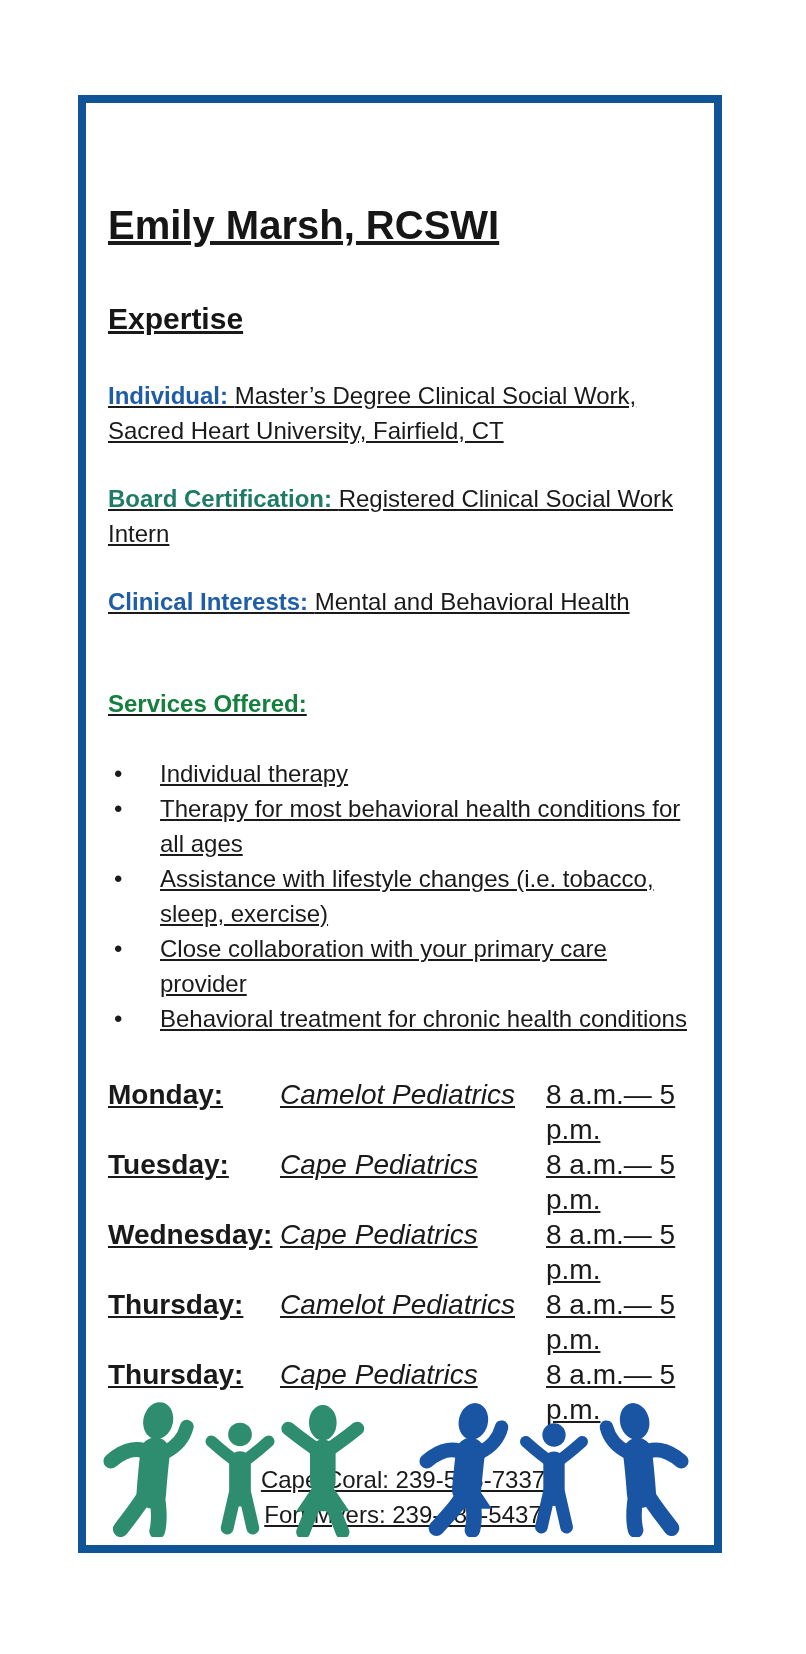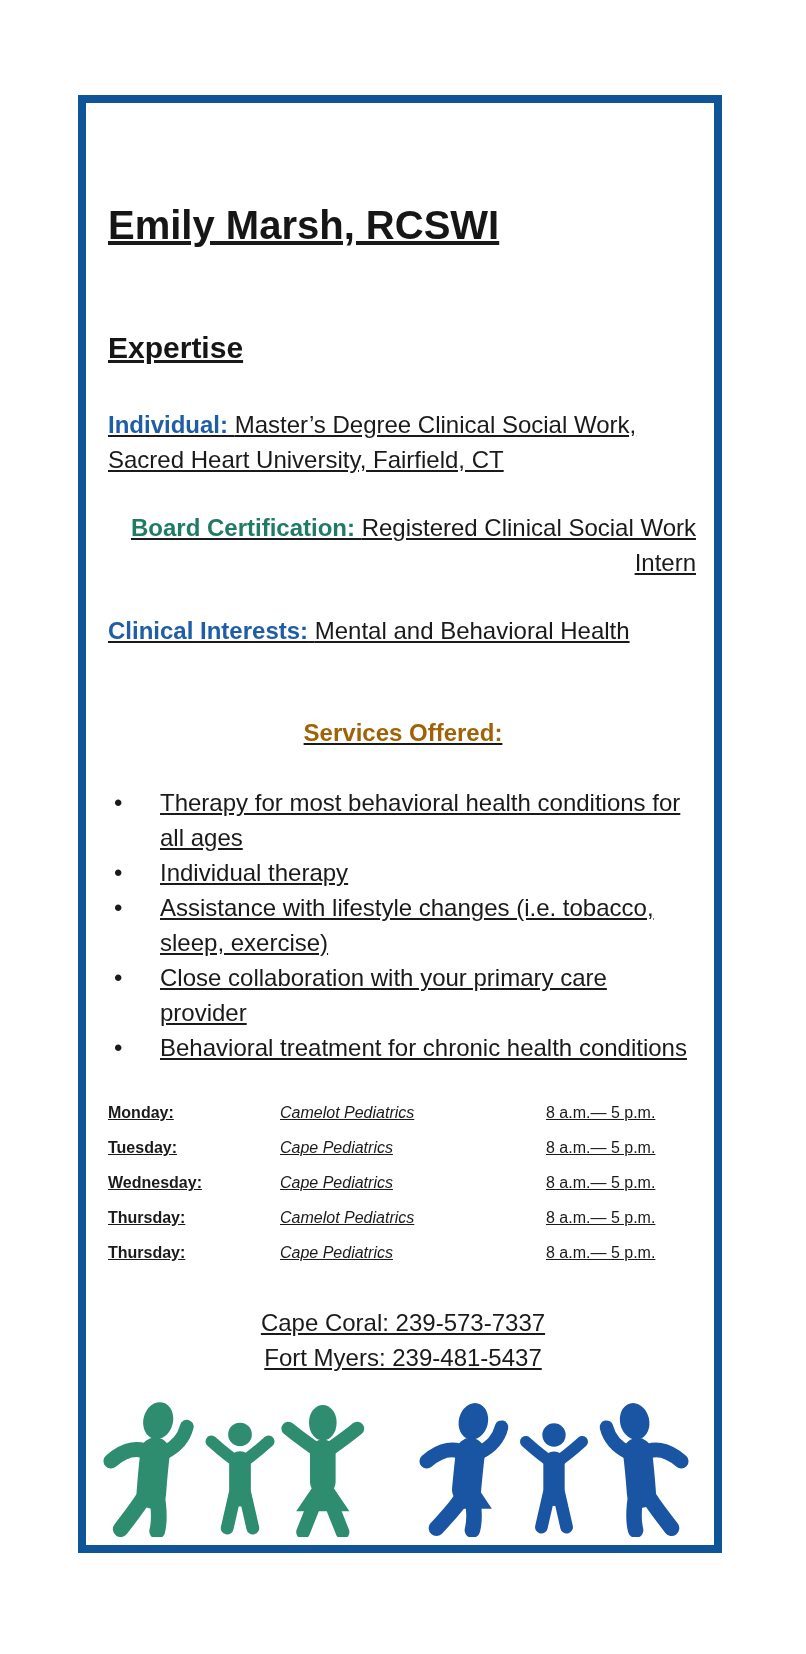--- a/index.html
+++ b/index.html
@@ -18,40 +18,40 @@
   .content {
     position:relative; height:100%;
     padding:0 16px 0 22px;
     text-decoration:underline;
   }
   .title {
     padding-top:96px;
     font-size:40px; line-height:52px; font-weight:bold; color:#161616;
   }
   .expertise {
-    margin-top:78px;
+    margin-top:49px;
     font-size:30px; line-height:38px; font-weight:bold; color:#161616;
   }
   .field { font-size:24px; line-height:35px; margin-top:33px; }
   .field.first { margin-top:40px; max-width:570px; }
-  .field.second { max-width:588px;text-align:right; }
+  .field.second { max-width:588px; }
   .lbl { font-weight:bold; }
   .lbl-blue  { color:#1F5EA6; }
   .lbl-green { color:#1E7B65; }
   .services-heading {
     margin-top:67px;
-    font-size:24px; line-height:35px; font-weight:bold; color:#a16207;text-align:center;
+    font-size:24px; line-height:35px; font-weight:bold; color:#15803d;
   }
   ul.services { list-style:none; margin-top:35px; font-size:24px; line-height:35px; }
   ul.services li { position:relative; padding-left:52px; }
   ul.services li::before {
     content:"•"; position:absolute; left:6px; top:0;
     font-size:24px; color:#1a1a1a;
   }
-  .schedule { margin-top:30px; font-size:16px; line-height:35px;
+  .schedule { margin-top:41px; font-size:28px; line-height:35px;
     display:grid; grid-template-columns:172px 266px auto; }
   .schedule .day { font-weight:bold; }
   .schedule .loc { font-style:italic; }
   .phones { margin-top:35px; text-align:center; font-size:24px; line-height:35px; }
   .figures {
     position:absolute; left:16px; right:24px; bottom:8px; height:138px;
     display:flex; justify-content:space-between; align-items:flex-end;
   }
   .group svg { display:block; height:138px; width:auto; }
   .group-green { color:#2E8C6F; }
@@ -71,22 +71,22 @@
 
     <p class="field first"><span class="lbl lbl-blue">Individual:</span> <span>Master’s Degree Clinical Social Work, Sacred Heart University, Fairfield, CT</span></p>
 
     <p class="field second"><span class="lbl lbl-green">Board Certification:</span> <span>Registered Clinical Social Work Intern</span></p>
 
     <p class="field"><span class="lbl lbl-blue">Clinical Interests:</span> <span>Mental and Behavioral Health</span></p>
 
     <div class="services-heading">Services Offered:</div>
 
     <ul class="services">
+      <li>Individual therapy</li>
       <li>Therapy for most behavioral health conditions for all ages</li>
-      <li>Individual therapy</li>
       <li>Assistance with lifestyle changes (i.e. tobacco, sleep, exercise)</li>
       <li>Close collaboration with your primary care provider</li>
       <li>Behavioral treatment for chronic health conditions</li>
     </ul>
 
     <div class="schedule">
       <span class="day">Monday:</span>
       <span class="loc">Camelot Pediatrics</span>
       <span class="time">8 a.m.— 5 p.m.</span>
       <span class="day">Tuesday:</span>

